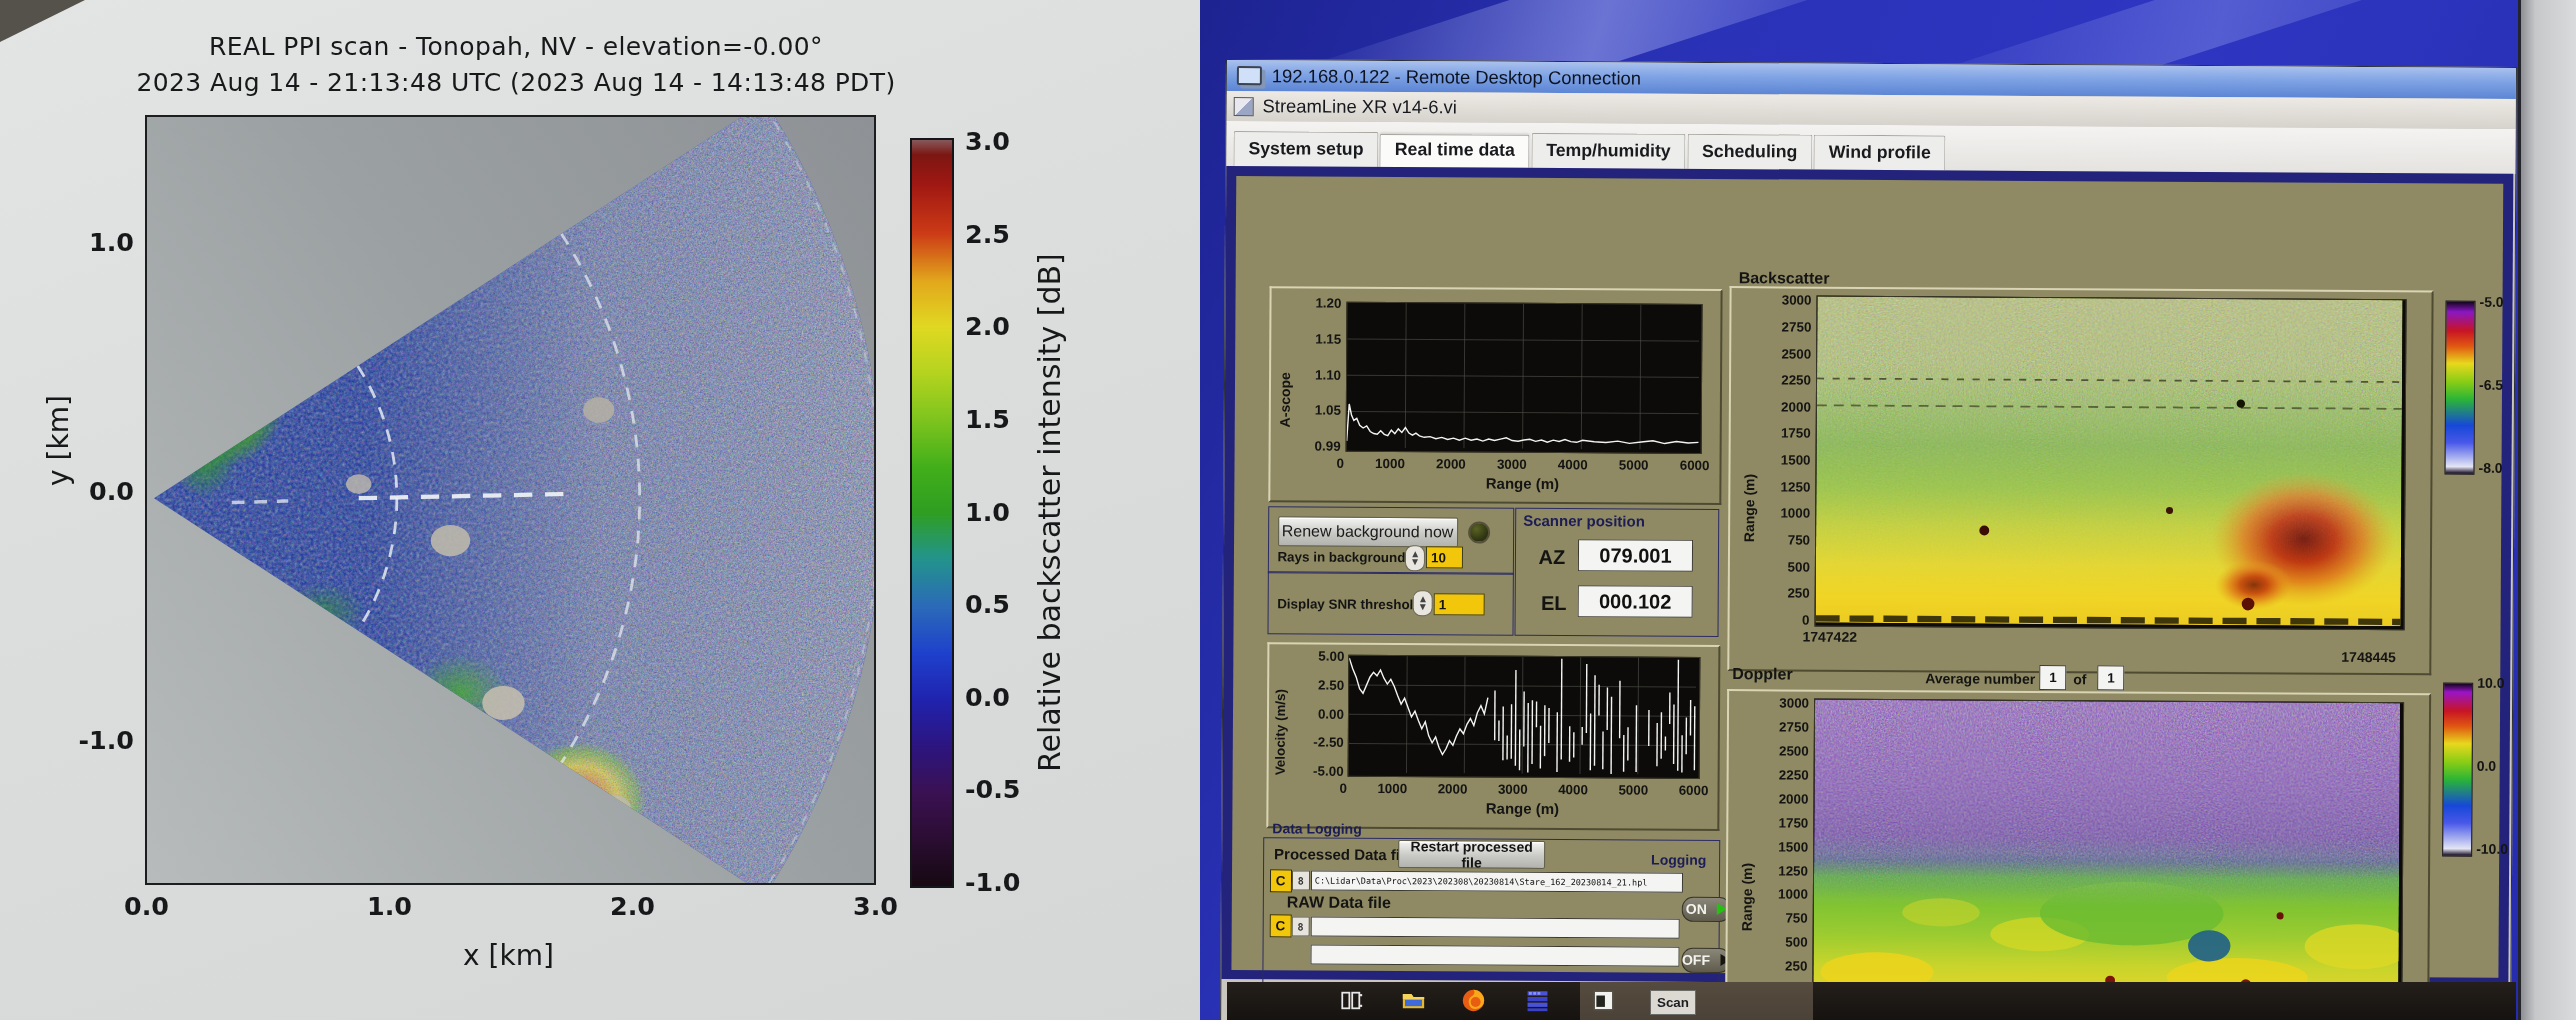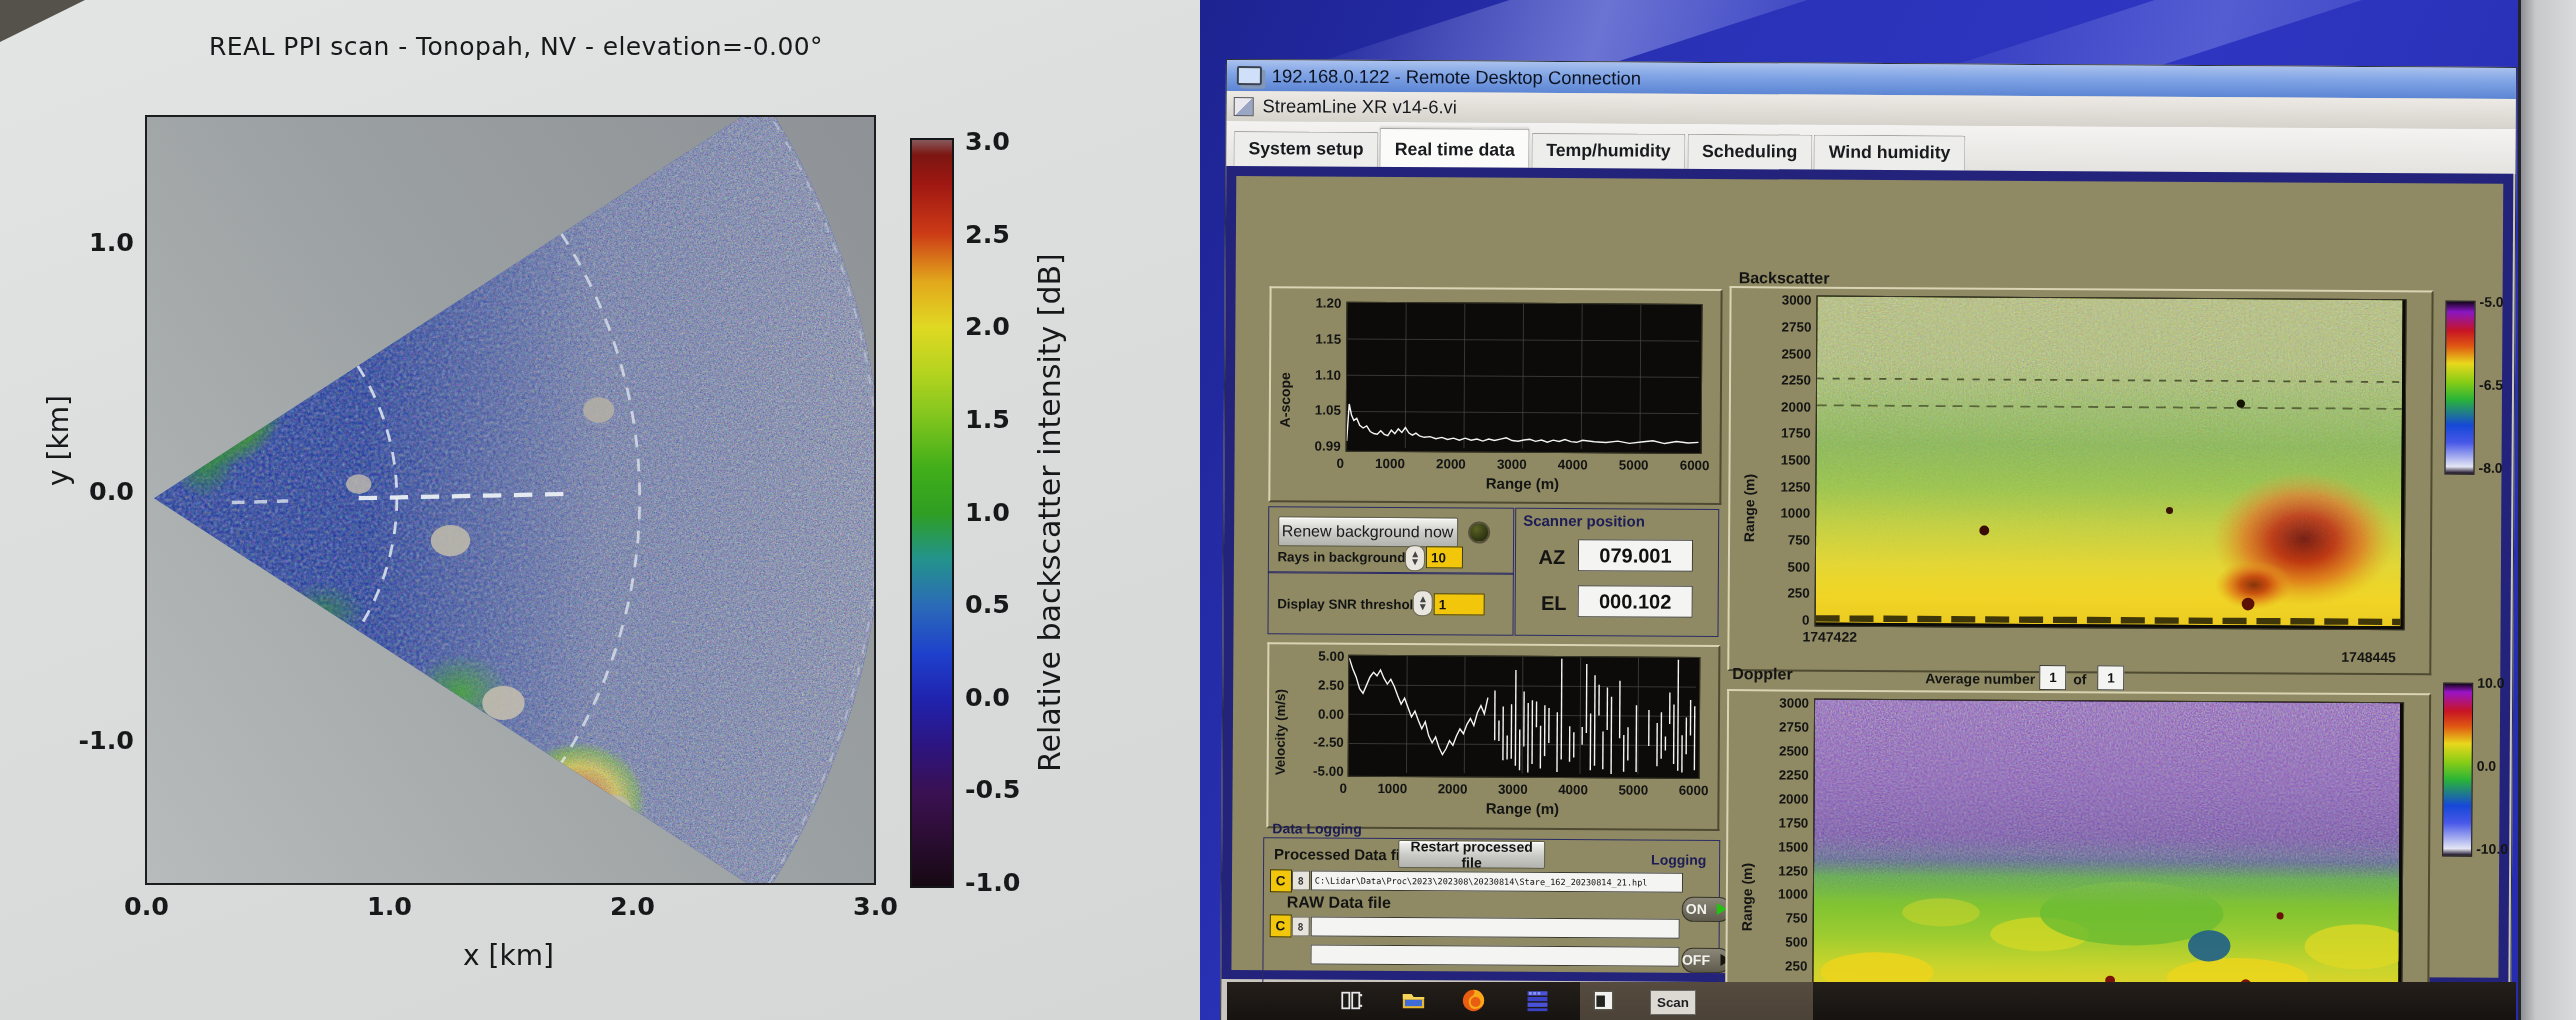--- a/index.html
+++ b/index.html
@@ -27,21 +27,21 @@
   .streak{background:linear-gradient(125deg,rgba(255,255,255,0) 0%,rgba(190,200,255,.45) 50%,rgba(255,255,255,0) 100%);transform:rotate(-18deg);}
   #bezel{left:2518px;top:0;width:58px;height:1020px;background:linear-gradient(90deg,#8d8f94 0,#c6c8ca 25%,#dadcdd 100%);border-left:3.5px solid #23242c;}
   
   #rdp{left:1226px;top:59px;width:1289px;height:961px;border:1.4px solid #2b3038;transform:rotate(.35deg);transform-origin:top left;background:#c9c6c0;}
   #rdp-titlebar{left:0;top:0;width:100%;height:31px;background:linear-gradient(#a9c1ee 0%,#7fa3e4 45%,#5c85d4 100%);display:flex;align-items:center;color:#0c1220;font:18.4px "Liberation Sans",sans-serif;}
   .rdp-mon{width:21px;height:15.5px;border:2.1px solid #3c4350;background:#cfe0f8;border-radius:2.1px;margin-left:10px;margin-right:10px;box-shadow:3.5px 3.5px 0 #8296b8;}
   #app-titlebar{left:0;top:31px;width:100%;height:30px;background:linear-gradient(#edeae5 0%,#d6d3cd 100%);display:flex;align-items:center;color:#16171c;font:18.4px "Liberation Sans",sans-serif;border-bottom:0.7px solid #b8b5ae;}
   .app-ico{width:18.4px;height:17px;border:1.4px solid #55575e;background:linear-gradient(135deg,#e8e8ee 50%,#9aa6c4 50%);margin:0 8.5px 0 7px;}
   #tabstrip{left:0;top:61px;width:100%;height:45px;background:linear-gradient(#f4f3f1 0%,#e4e3e0 100%);display:flex;align-items:flex-end;padding-left:7px;box-sizing:border-box;}
   .tab{font:700 17.7px "Liberation Sans",sans-serif;color:#191a1e;background:#ededeb;border:0.7px solid #a6a49e;border-bottom:none;padding:5.6px 14px 7px;margin-right:1.4px;border-radius:2.1px 2.1px 0 0;}
-  .tab.active{background:#fbfbfa;padding-top:10px;box-shadow:0 -1.4px 2.1px rgba(0,0,0,.12);}
+  .tab.active{background:#fbfbfa;padding-top:4px;box-shadow:0 -1.4px 2.1px rgba(0,0,0,.12);}
   #tabpage{left:0;top:106px;width:1287px;height:813px;background:#23237b;}
   #panel{left:10px;top:10px;width:1267px;height:794px;background:#8f8a63;}
   
   .bevel{border-style:solid;border-width:2.8px;border-color:#d9d4b4 #4f4b33 #4f4b33 #d9d4b4;background:#8f8a63;}
   .inset{border-style:solid;border-width:2.1px;border-color:#4f4b33 #d9d4b4 #d9d4b4 #4f4b33;}
   .navybox{border:1.4px solid #2b2b66;}
   .lv{font-family:"Liberation Sans",sans-serif;font-weight:700;color:#141414;}
   .lv-navy{font-family:"Liberation Sans",sans-serif;font-weight:700;color:#1c1c56;}
   .plot{background:#0c0b09;border:1.4px solid #3a3828;}
   .grid{stroke:#4a4a46;stroke-width:1;}
@@ -68,20 +68,21 @@
 </style>
 </head>
 <body>
 
 <div id="photo">
 
   <div id="left-monitor" class="abs">
     <div id="left-corner" class="abs"></div>
 
     <div class="abs fig-title" style="top:32px;">REAL PPI scan - Tonopah, NV - elevation=-0.00°</div>
+    <div class="abs fig-title" style="top:68px;">2023 Aug 14 - 21:13:48 UTC (2023 Aug 14 - 14:13:48 PDT)</div>
 
     <div id="axes" class="abs">
       <svg width="727" height="766" viewBox="0 0 1030 1085" preserveAspectRatio="none">
         <defs>
           <filter id="spk-dark" x="0" y="0" width="100%" height="100%">
             <feTurbulence type="fractalNoise" baseFrequency="0.22" numOctaves="3" seed="11"></feTurbulence>
             <feColorMatrix type="matrix" values="0 0 0 0 0.02  0 0 0 0 0.05  0 0 0 0 0.28  0 0 0 0 0  6 6 6 0 -7"></feColorMatrix>
             <feComposite operator="in" in2="SourceGraphic"></feComposite>
           </filter>
           <filter id="spk-grn" x="0" y="0" width="100%" height="100%">
@@ -190,21 +191,21 @@
     </div>
     <div id="app-titlebar" class="abs">
       <span class="app-ico"></span>
       <span>StreamLine XR v14-6.vi</span>
     </div>
     <div id="tabstrip" class="abs">
       <div class="tab">System setup</div>
       <div class="tab active">Real time data</div>
       <div class="tab">Temp/humidity</div>
       <div class="tab">Scheduling</div>
-      <div class="tab">Wind humidity</div>
+      <div class="tab">Wind profile</div>
     </div>
 
     <div id="tabpage" class="abs">
       <div id="panel" class="abs">
 
         <div class="abs bevel" style="left:34px;top:110px;width:449px;height:212px;">
           <div class="abs plot" style="left:75px;top:12.7px;width:354px;height:148px;">
             <svg id="ascope-svg" width="352" height="145" viewBox="0 0 498 206" preserveAspectRatio="none">
                 <line x1="83" x2="83" y1="0" y2="206" class="grid"></line>
                 <line x1="166" x2="166" y1="0" y2="206" class="grid"></line>

